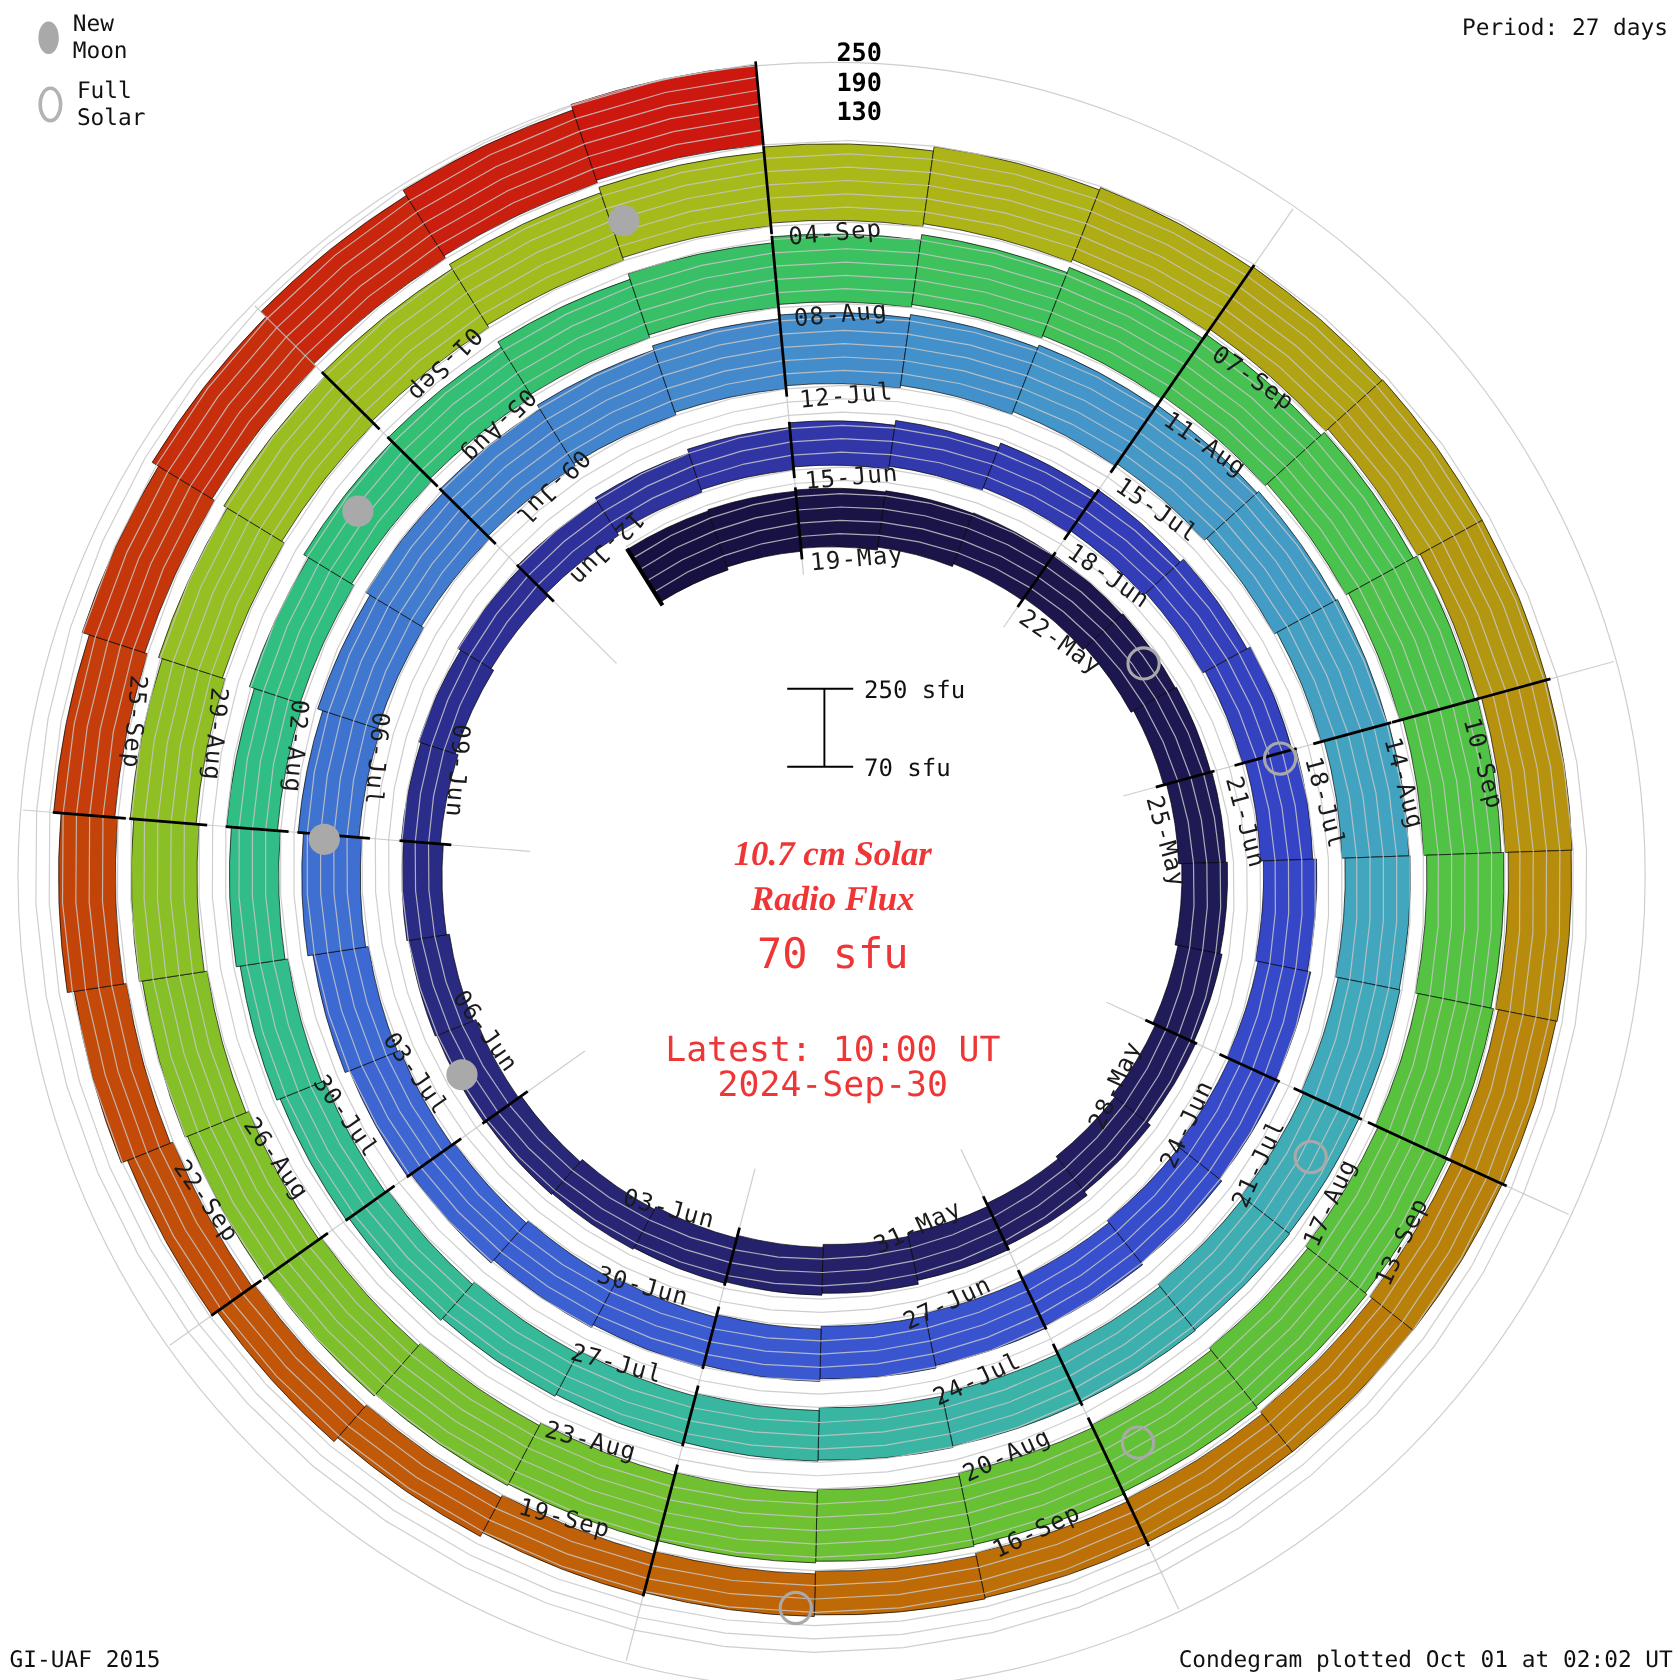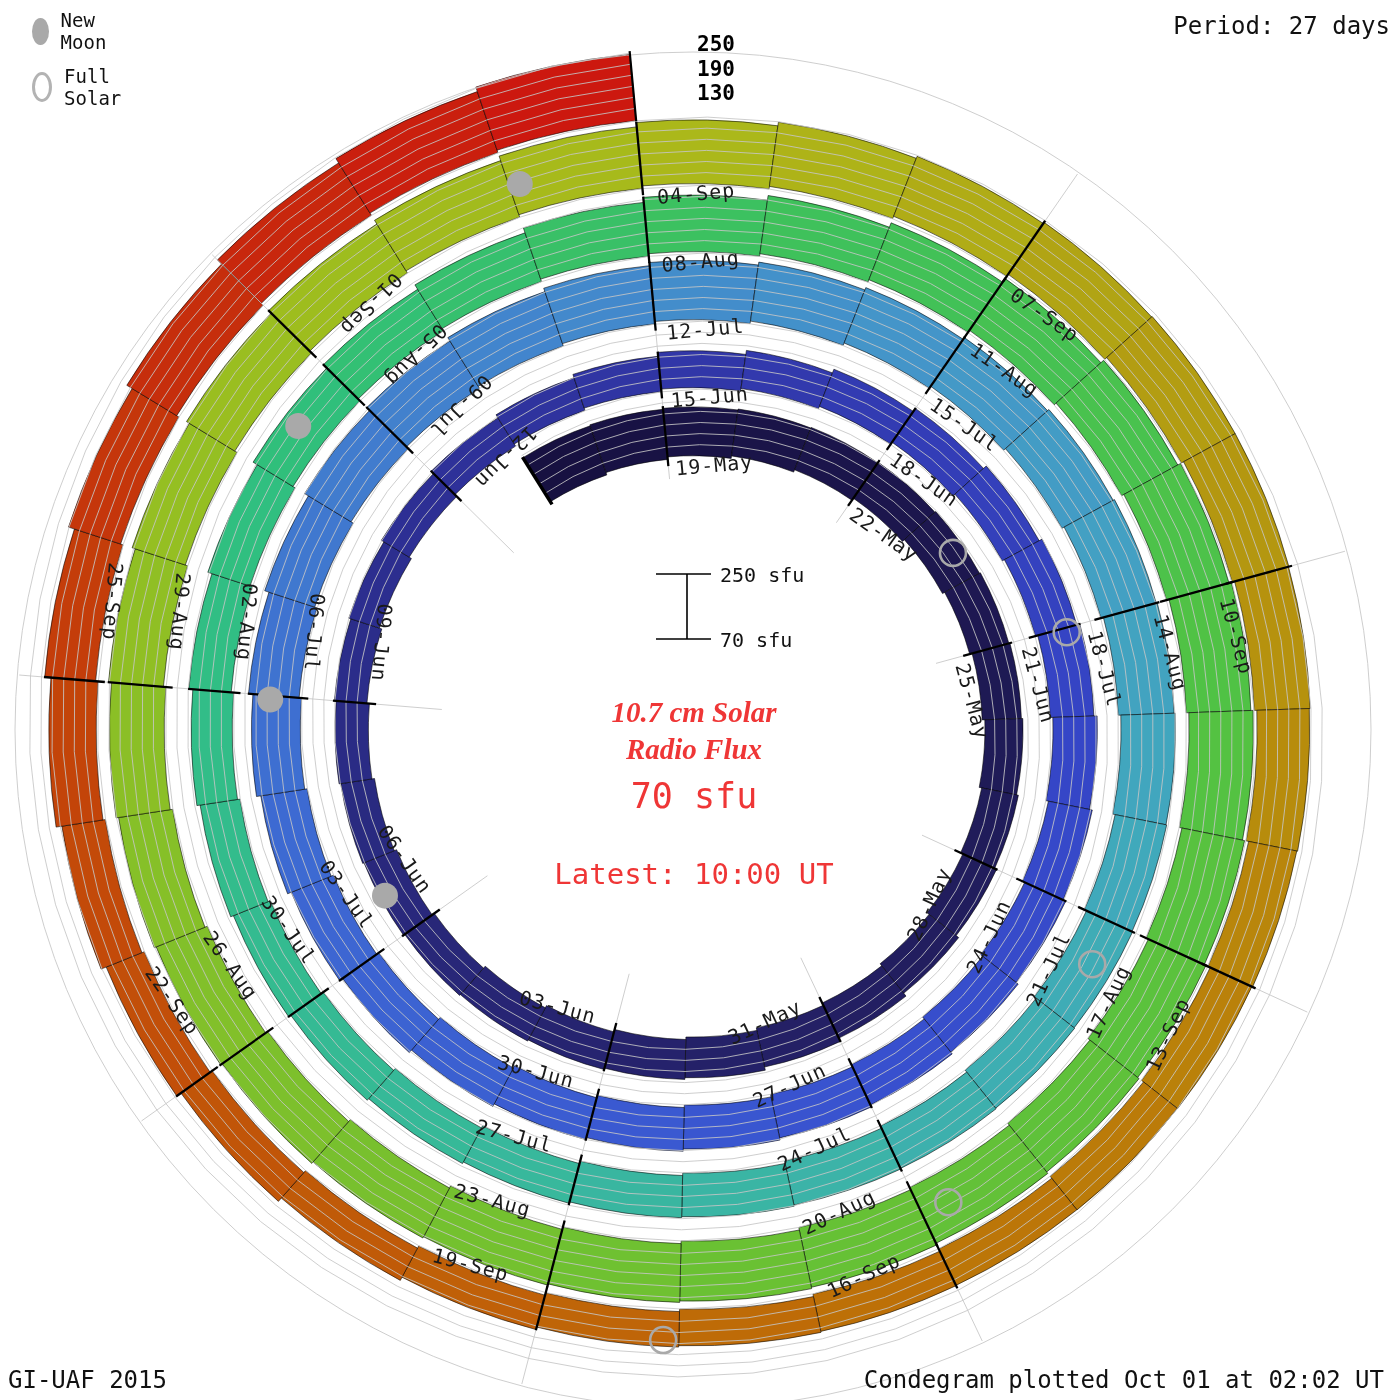--- a/index.html
+++ b/index.html
@@ -1,19 +1,19 @@
 <!DOCTYPE html>
 <html><head>
 <meta charset="utf-8">
 <style>
   html,body{margin:0;padding:0;background:#fff;}
   #app{position:relative;width:1400px;height:1400px;background:#ffffff;overflow:hidden;
        font-family:"DejaVu Sans Mono", monospace;}
   #spiral-svg{position:absolute;left:0;top:0;}
-  .corner{position:absolute;font-size:24px;color:#111;white-space:nowrap;letter-spacing:0px;}
+  .corner{position:absolute;font-size:19px;color:#111;white-space:nowrap;letter-spacing:0px;}
   #legend{position:absolute;left:0;top:0;}
   .legend-row{position:absolute;left:32px;display:flex;align-items:center;}
   .moon-dot{width:27px;height:27px;border-radius:50%;}
   .moon-dot.new{background:#a9a9a9;}
   .moon-dot.full{background:#fff;border:3px solid #b3b3b3;width:24px;height:24px;}
   .legend-label{margin-left:12px;font-size:19px;color:#111;}
   .center-text{position:absolute;width:560px;left:414px;text-align:center;}
   #chart-title{top:694px;font-family:"Liberation Serif", serif;font-style:italic;font-weight:bold;
                font-size:29px;line-height:37px;}
   #current-value{top:776px;font-size:35px;}
@@ -295,26 +295,27 @@
     <div class="legend-row" style="top:65px;">
       <span class="moon-dot full"></span>
       <span class="legend-label">Full Solar</span>
     </div>
   </div>
 
   <div class="corner" style="top:12px;right:10px;">Period: 27 days</div>
 
   <div class="corner" style="bottom:6px;left:8px;">GI-UAF 2015</div>
 
-  <div class="corner" style="bottom:6px;right:16px;">Condegram plotted Oct 01 at 02:02 UT</div>
+  <div class="corner" style="bottom:6px;right:6px;">Condegram plotted Oct 01 at 02:02 UT</div>
 
   <div class="center-text" id="chart-title" style="color: rgb(239, 54, 54);">
     <div>10.7 cm Solar</div>
     <div>Radio Flux</div>
   </div>
 
   <div class="center-text" id="current-value" style="color: rgb(239, 54, 54);">70 sfu</div>
 
   <div class="center-text" id="latest-block" style="color: rgb(239, 54, 54);">
     <div>Latest: 10:00 UT</div>
+    <div>2024-Sep-30</div>
   </div>
 
 </div>
 
 </body></html>

